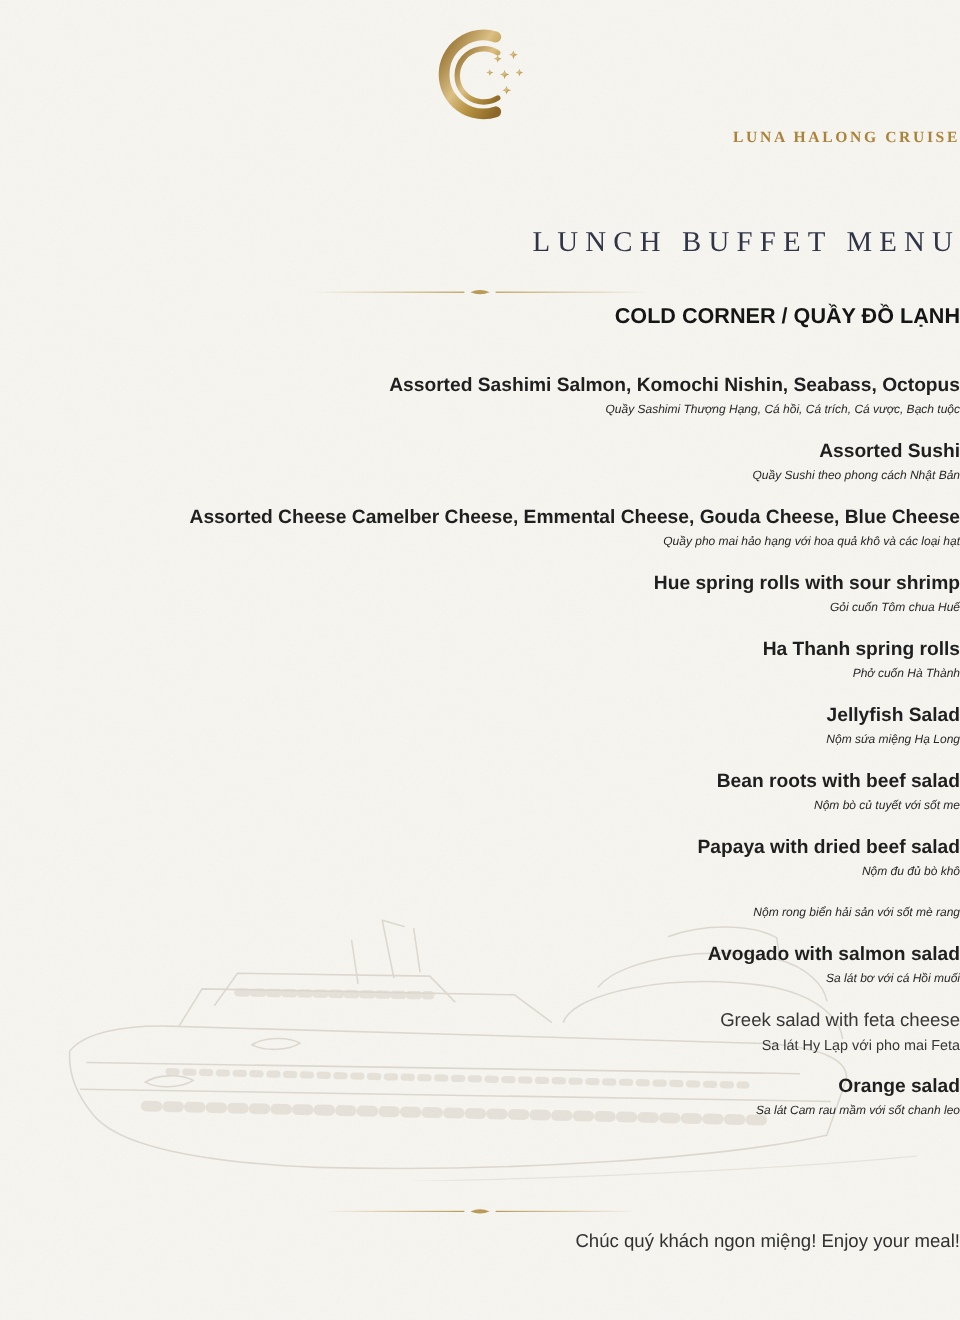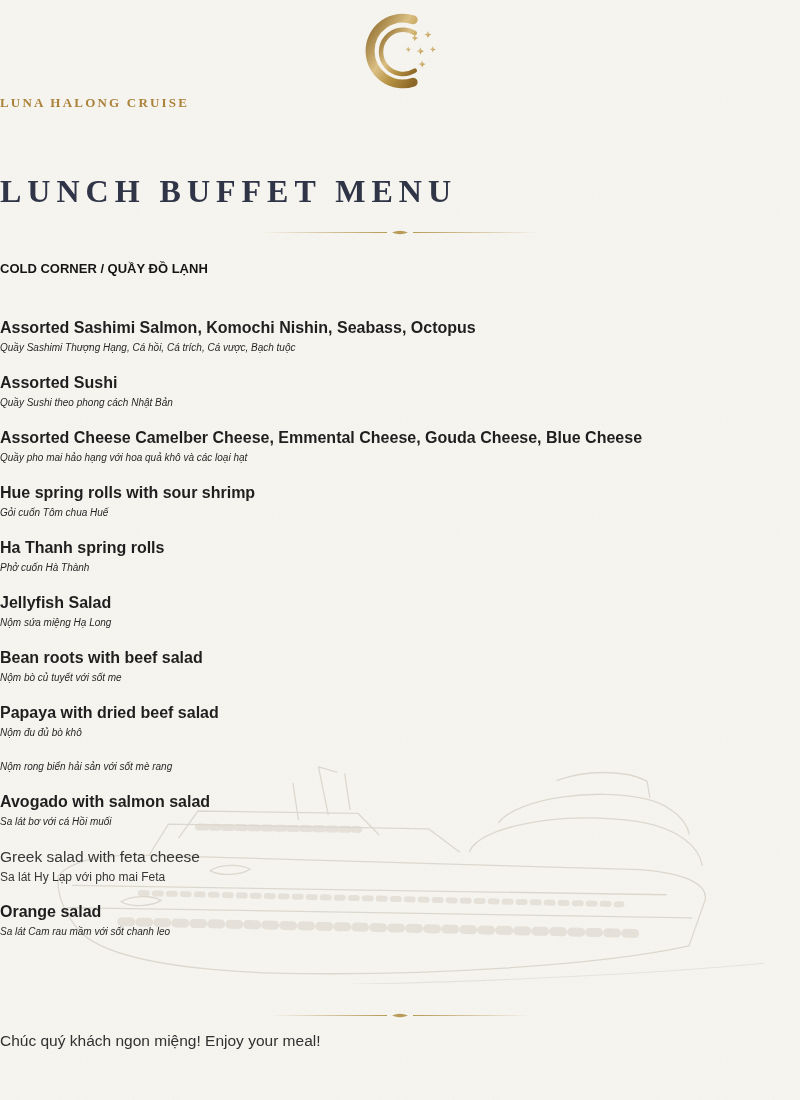--- a/index.html
+++ b/index.html
@@ -3,54 +3,54 @@
 <meta charset="utf-8">
 <style>
   html,body{margin:0;padding:0;}
   body{
     width:800px;height:1100px;
     background:#f7f5f0;
     font-family:"Liberation Sans","DejaVu Sans",sans-serif;
     position:relative;overflow:hidden;
     color:#1b1b1b;
   }
-  .page{position:absolute;inset:0;padding-top:10px;box-sizing:border-box;text-align:left;}
+  .page{position:absolute;inset:0;padding-top:21px;box-sizing:border-box;text-align:right;}
 
   
   .watermark{position:absolute;left:0;top:746px;width:800px;height:238px;opacity:.32;pointer-events:none;z-index:0;}
   
   .grain{position:absolute;inset:0;width:800px;height:1100px;opacity:.05;pointer-events:none;z-index:3;}
 
   .content{position:relative;z-index:1;}
 
   .logo-svg{display:block;margin:0 auto;width:124px;height:82px;}
   .brand-name{
     margin-top:3px;
     font-family:"Liberation Serif","DejaVu Serif",serif;
     font-weight:700;font-size:13px;letter-spacing:2.2px;
     color:#ab8136;
   }
 
   .menu-title{
     margin:60px 0 0 0;
     font-family:"Liberation Serif","DejaVu Serif",serif;
-    font-weight:700;font-size:32px;line-height:40px;letter-spacing:6px;
+    font-weight:400;font-size:24px;line-height:40px;letter-spacing:6px;
     color:#2c3144;
   }
 
   .divider{width:280px;margin:18px auto 0;display:flex;align-items:center;gap:5px;height:7px;}
   .divider.bottom{width:260px;margin-top:70px;}
   .divider .line{flex:1;height:1px;}
   .divider .line.l{background:linear-gradient(to right,rgba(176,141,66,0),#b89a55);}
   .divider .line.r{background:linear-gradient(to left,rgba(176,141,66,0),#b89a55);}
   .divider svg{display:block;}
 
   .section-title{
-    margin-top:22px;
-    font-size:13px;font-weight:700;line-height:22px;color:#111;
+    margin-top:5px;
+    font-size:18px;font-weight:700;line-height:22px;color:#111;
   }
 
   .items{margin-top:37px;}
   .menu-item{margin-bottom:14px;}
   .item-name{font-size:16px;font-weight:700;line-height:21px;color:#1b1b1b;}
   .item-translation{font-size:10px;font-style:italic;line-height:20px;color:#232323;}
   .menu-item.plain .item-name{font-weight:400;font-size:15.5px;color:#333;}
   .menu-item.plain .item-translation{font-style:normal;font-size:12px;color:#333;}
 
   .footer-text{margin-top:12px;font-size:15.5px;line-height:20px;color:#2e2e2e;}

